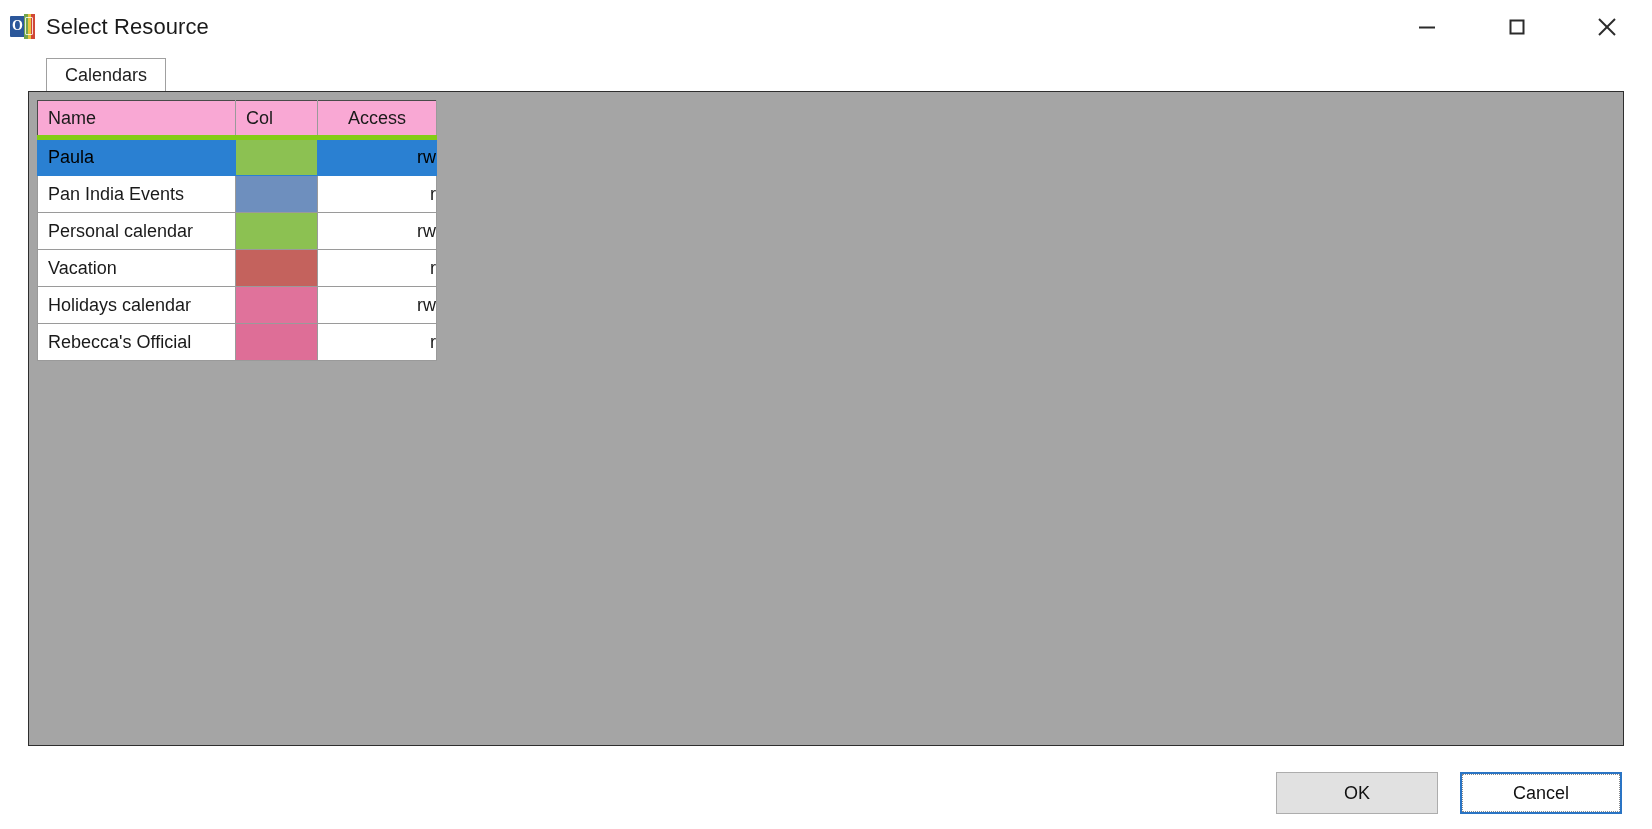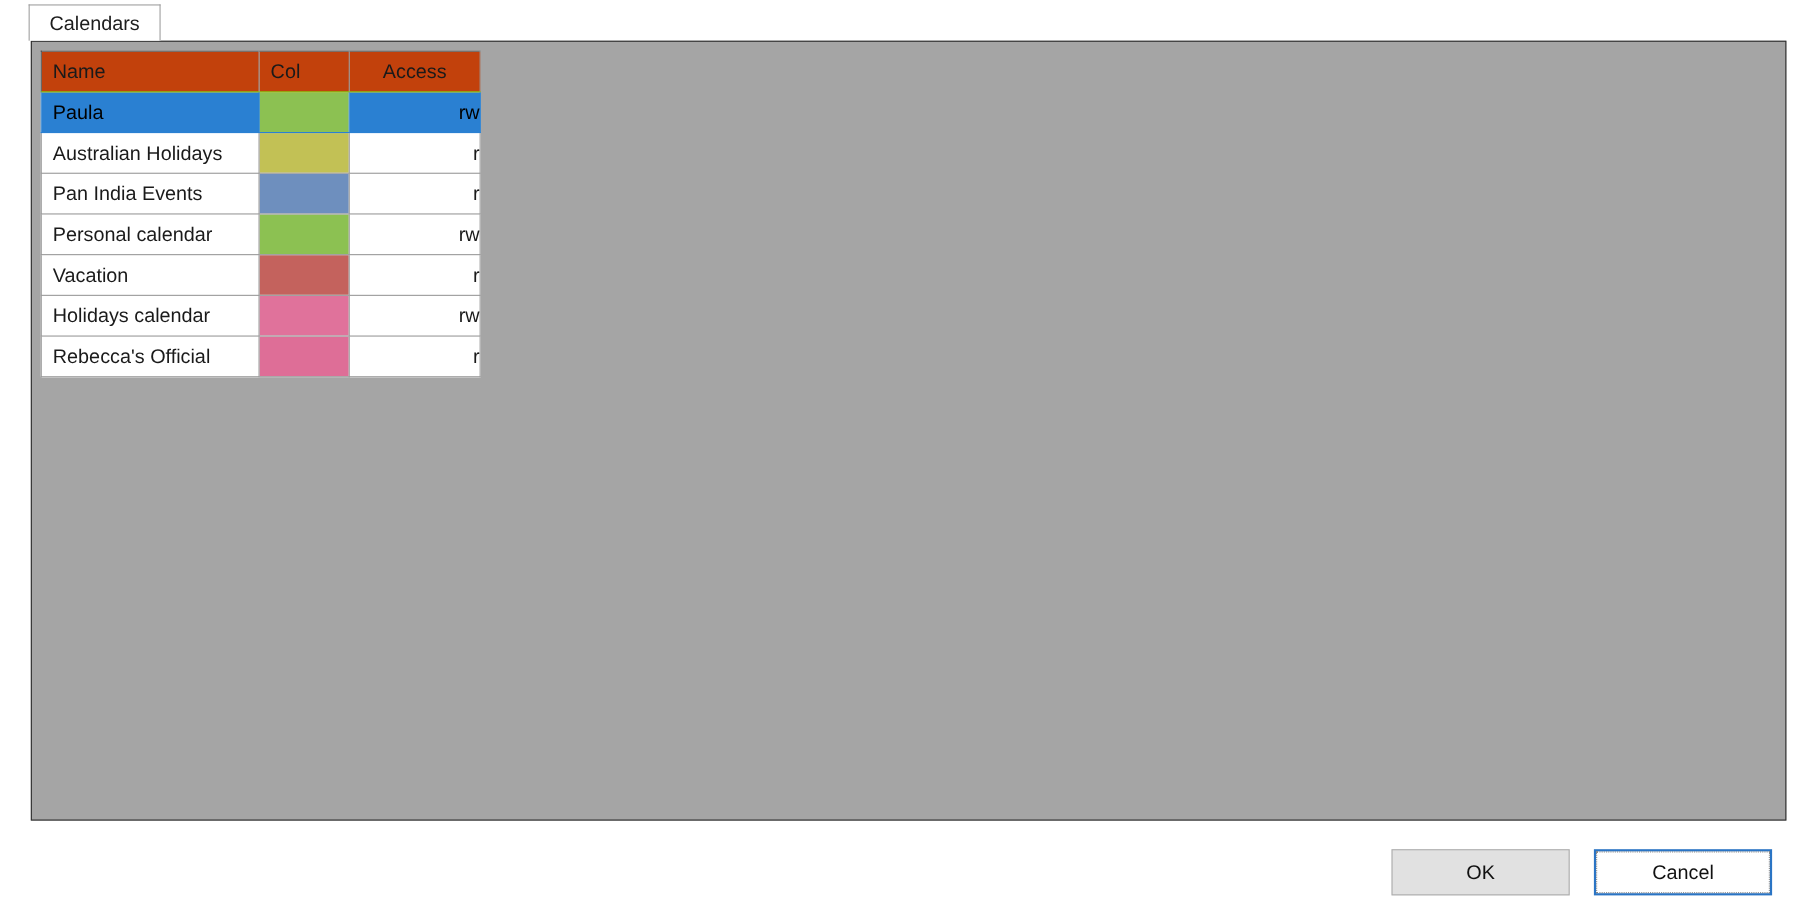--- a/index.html
+++ b/index.html
@@ -131,20 +131,21 @@
     padding: 0 18px;
     display: flex;
     align-items: center;
     font-size: 18px;
     color: #1d1d1d;
     background: #ffffff;
     border: 1px solid #a0a0a0;
     border-bottom: none;
     position: relative;
     z-index: 2;
+    margin-left: 20px;
   }
 
   
   .panel-wrap {
     flex: 1 1 auto;
     padding: 0 28px 0 28px;
     box-sizing: border-box;
     min-height: 0;
     display: flex;
     flex-direction: column;
@@ -173,23 +174,23 @@
     font-size: 18px;
     color: #1a1a1a;
     font-weight: 400;
     padding: 0;
     height: 37px;
     box-sizing: border-box;
     background: #ffffff;
   }
   .grid th {
     text-align: left;
-    background: #c2410c;
+    background: #f9a8d4;
     border-top: 1px solid #4a4a4a;
-    border-bottom: 1px solid #84cc16;
+    border-bottom: 5px solid #84cc16;
   }
   .grid th.c-name, .grid td.c-name { width: 198px; padding-left: 10px; }
   .grid th.c-col,  .grid td.c-col  { width: 82px; padding-left: 10px; }
   .grid th.c-acc,  .grid td.c-acc  { width: 119px; text-align: center; }
   .grid td.c-acc   { text-align: right; }
   .grid td.c-col   { padding: 0; }
   .grid tr:first-child th:first-child { border-left: 1px solid #4a4a4a; }
 
   .swatch {
     display: block;
@@ -207,21 +208,21 @@
     background: #2a80d2;
   }
 
   
   .footer {
     height: 72px;
     min-height: 72px;
     display: flex;
     align-items: center;
     justify-content: flex-end;
-    padding-right: 41px;
+    padding-right: 30px;
     box-sizing: border-box;
     background: #ffffff;
     gap: 22px;
   }
   .btn {
     width: 162px;
     height: 42px;
     font-size: 18px;
     font-family: "Liberation Sans", sans-serif;
     color: #111111;
@@ -281,20 +282,49 @@
   <div class="line"></div>
   <div class="bg-tick" style="left:60px"></div>
   <div class="bg-tick" style="left:253px"></div>
   <div class="bg-tick" style="left:690px"></div>
   <div class="bg-tick" style="left:1215px"></div>
   <div class="bg-tick" style="left:1640px"></div>
 </div>
 
 <div class="window">
 
+  <div class="titlebar">
+    <div class="title-icon">
+      <div class="sq-blue"></div>
+      <div class="strip-g"></div>
+      <div class="strip-y"></div>
+      <div class="strip-r"></div>
+      <div class="clip"></div>
+    </div>
+    <div class="title-text">Select Resource</div>
+
+    <div class="win-controls">
+      <div class="win-btn">
+        <svg width="24" height="24" viewBox="0 0 24 24">
+          <rect x="4" y="11.5" width="16" height="2" fill="#2b2b2b"></rect>
+        </svg>
+      </div>
+      <div class="win-btn">
+        <svg width="24" height="24" viewBox="0 0 24 24">
+          <rect x="5.5" y="5.5" width="13" height="13" fill="none" stroke="#2b2b2b" stroke-width="2"></rect>
+        </svg>
+      </div>
+      <div class="win-btn">
+        <svg width="26" height="26" viewBox="0 0 26 26">
+          <line x1="5" y1="5" x2="21" y2="21" stroke="#2b2b2b" stroke-width="2"></line>
+          <line x1="21" y1="5" x2="5" y2="21" stroke="#2b2b2b" stroke-width="2"></line>
+        </svg>
+      </div>
+    </div>
+  </div>
 
   <div class="tabstrip">
     <div class="tab">
       <span>Calendars</span>
     </div>
   </div>
 
   <div class="panel-wrap">
     <div class="panel">
       <table class="grid">
@@ -307,27 +337,20 @@
         </thead>
         <tbody>
           <tr class="selected">
             <td class="c-name">Paula</td>
             <td class="c-col">
                 <span class="swatch" style="background: rgb(140, 193, 82);"></span>
               </td>
             <td class="c-acc">rw</td>
           </tr>
           <tr>
-            <td class="c-name">Australian Holidays</td>
-            <td class="c-col">
-                <span class="swatch" style="background: rgb(194, 193, 85);"></span>
-              </td>
-            <td class="c-acc">r</td>
-          </tr>
-          <tr>
             <td class="c-name">Pan India Events</td>
             <td class="c-col">
                 <span class="swatch" style="background: rgb(110, 143, 190);"></span>
               </td>
             <td class="c-acc">r</td>
           </tr>
           <tr>
             <td class="c-name">Personal calendar</td>
             <td class="c-col">
                 <span class="swatch" style="background: rgb(140, 193, 82);"></span>

